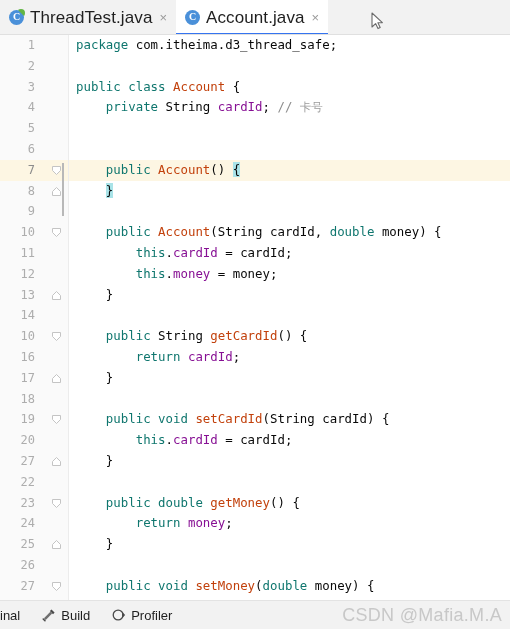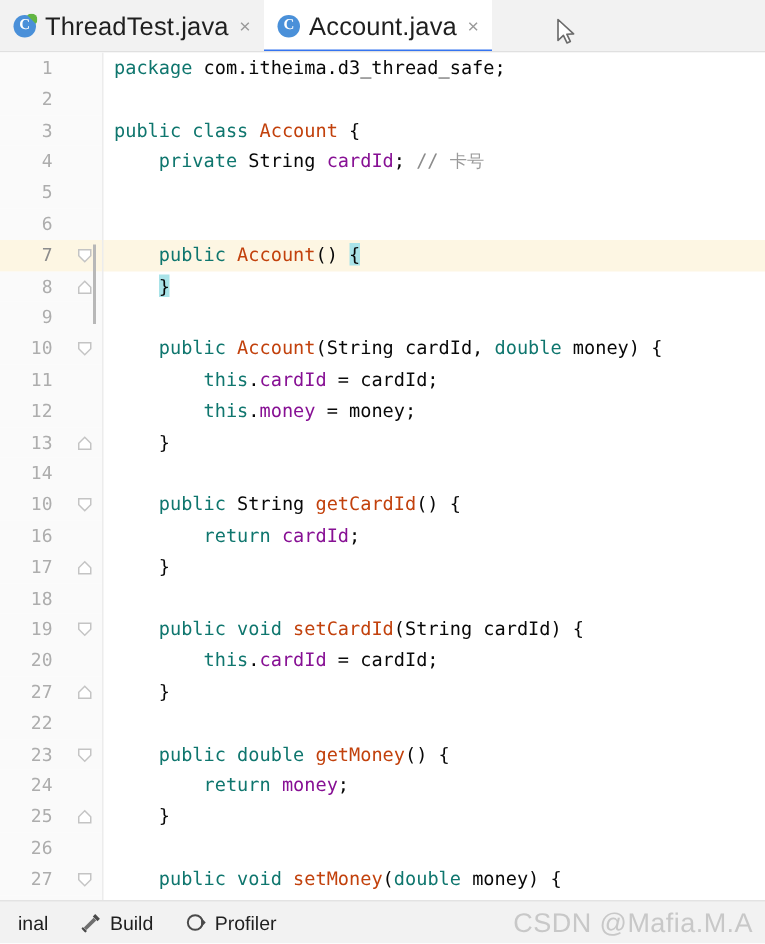--- a/index.html
+++ b/index.html
@@ -230,21 +230,21 @@
     display: flex;
     align-items: center;
     gap: 5px;
     font-size: 13px;
     color: #1f1f1f;
     padding: 0 11px;
     height: 29px;
     cursor: pointer;
     white-space: nowrap;
   }
-  .sb-item:first-child { padding-left: 12px; }
+  .sb-item:first-child { padding-left: 0; }
 
   .watermark {
     position: absolute;
     right: 8px;
     bottom: 3px;
     font-size: 18px;
     color: #c8c8c8;
     font-family: "Liberation Sans", sans-serif;
     letter-spacing: 0.3px;
     user-select: none;

